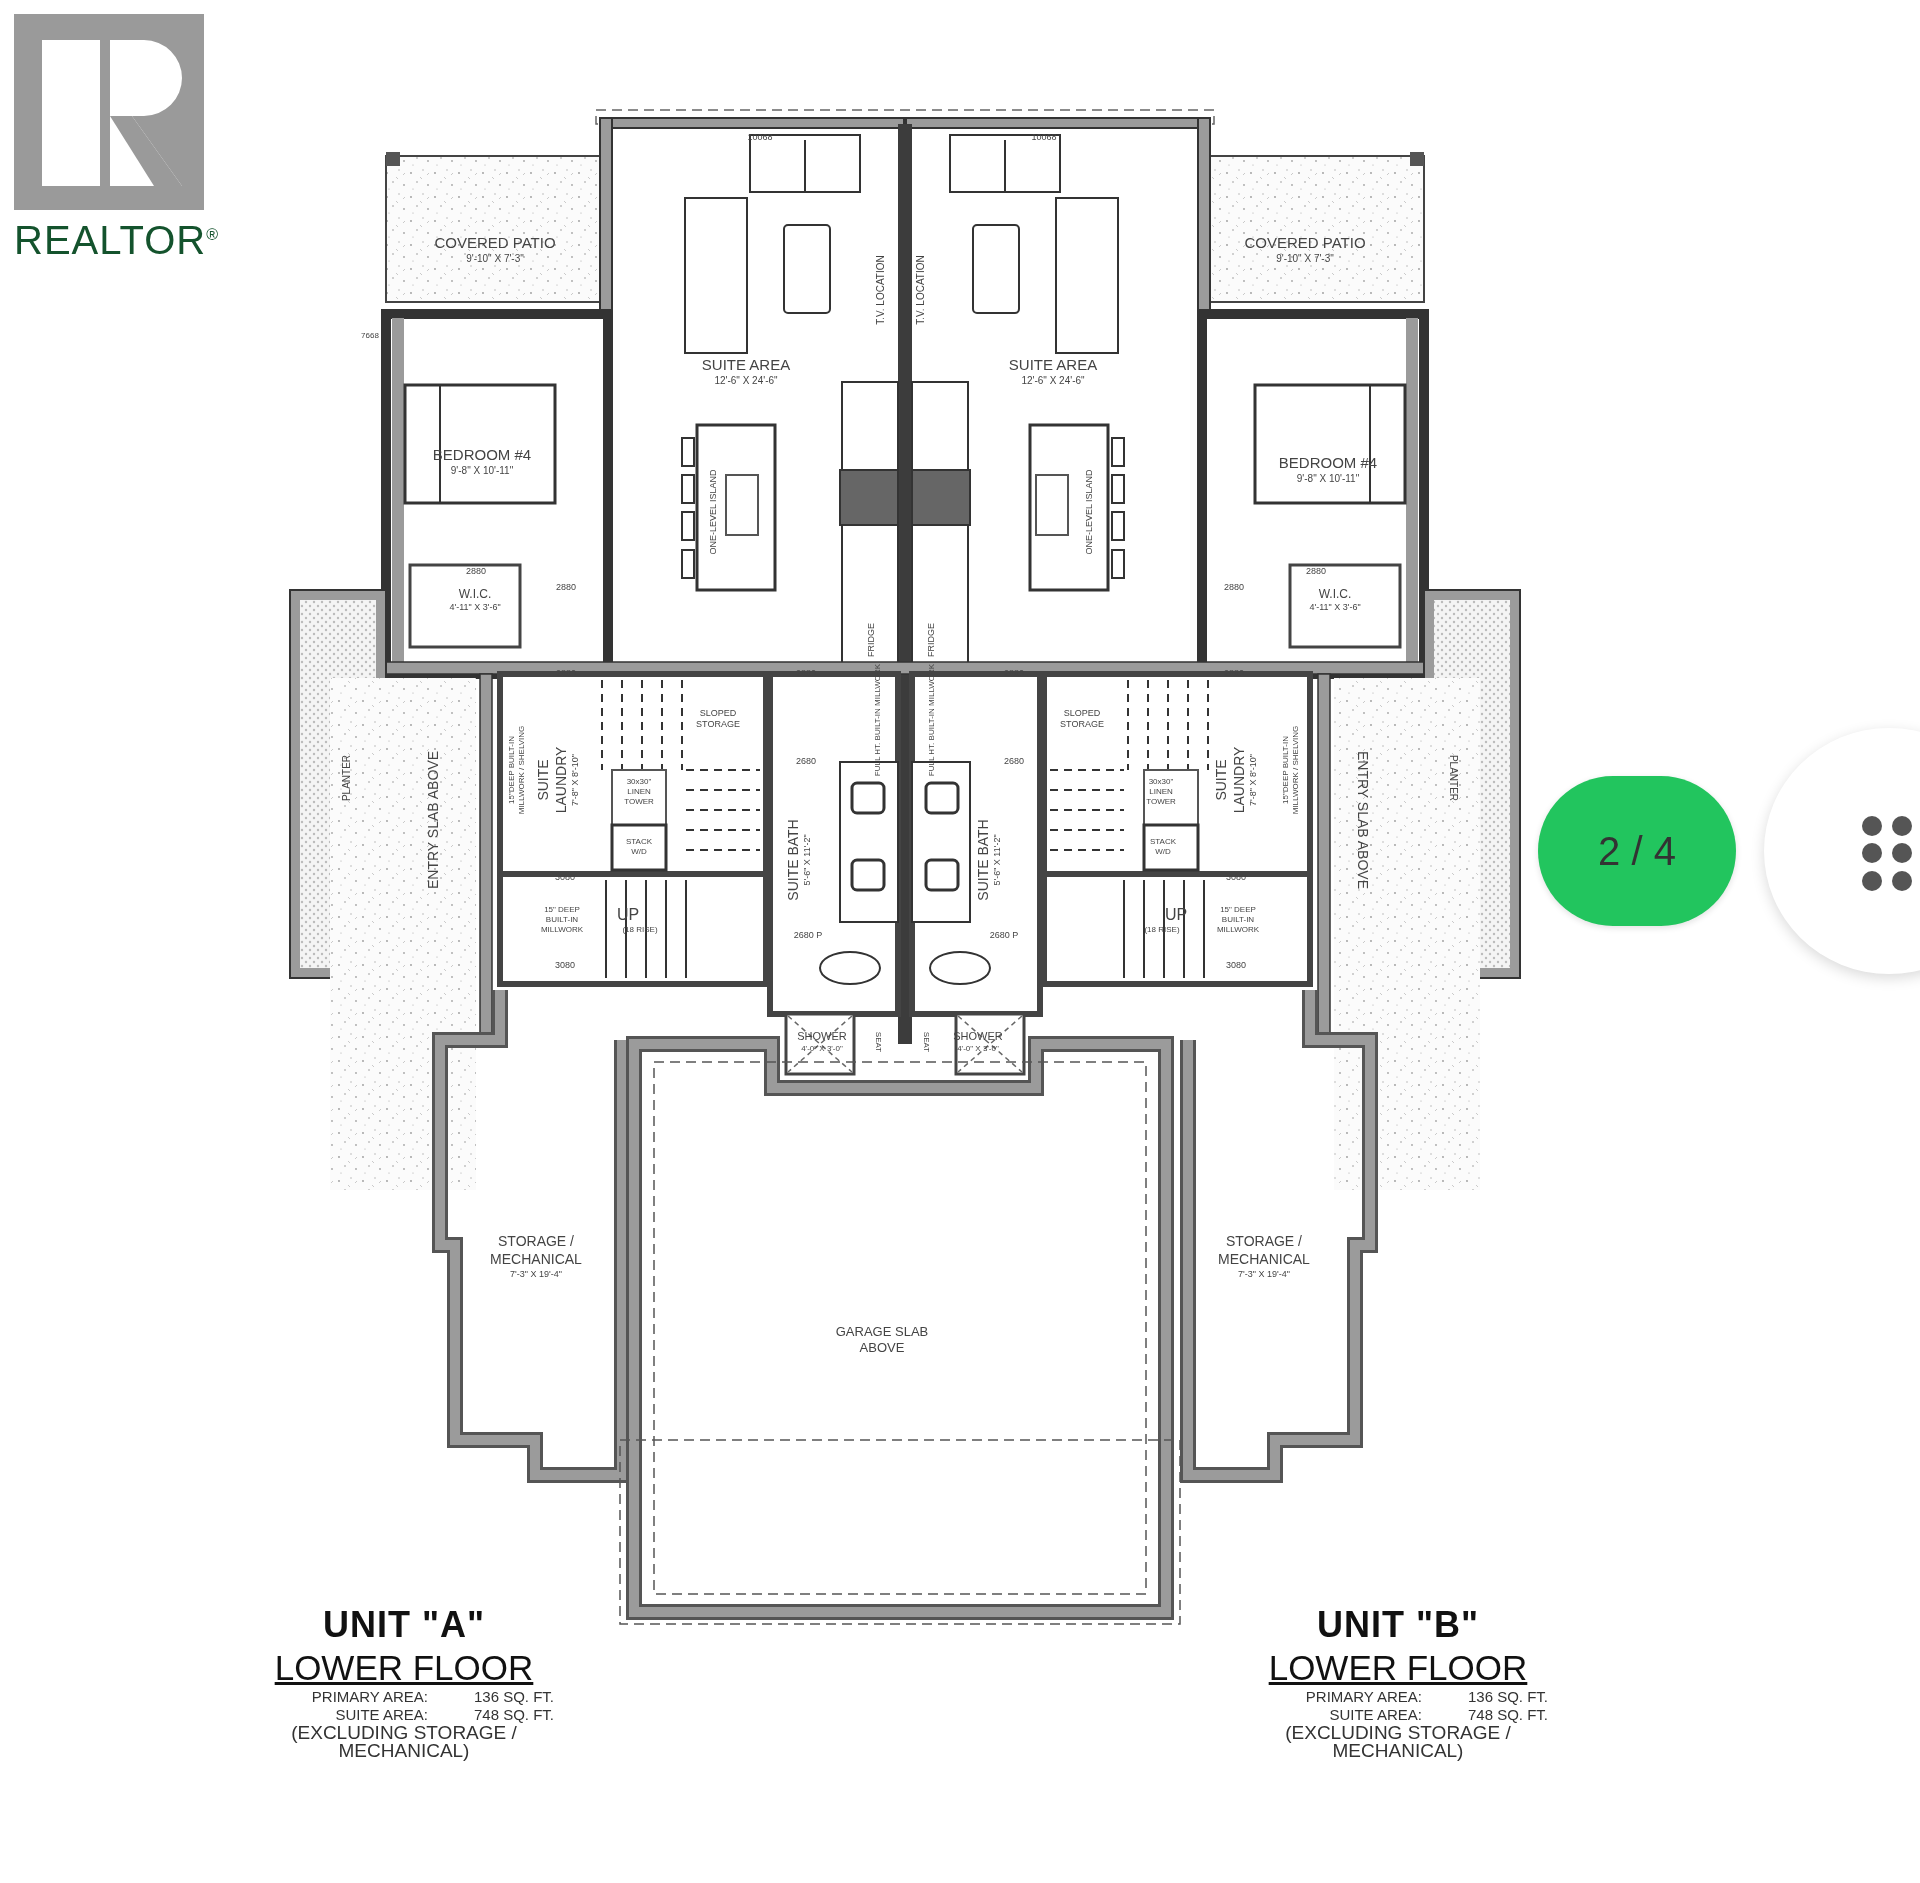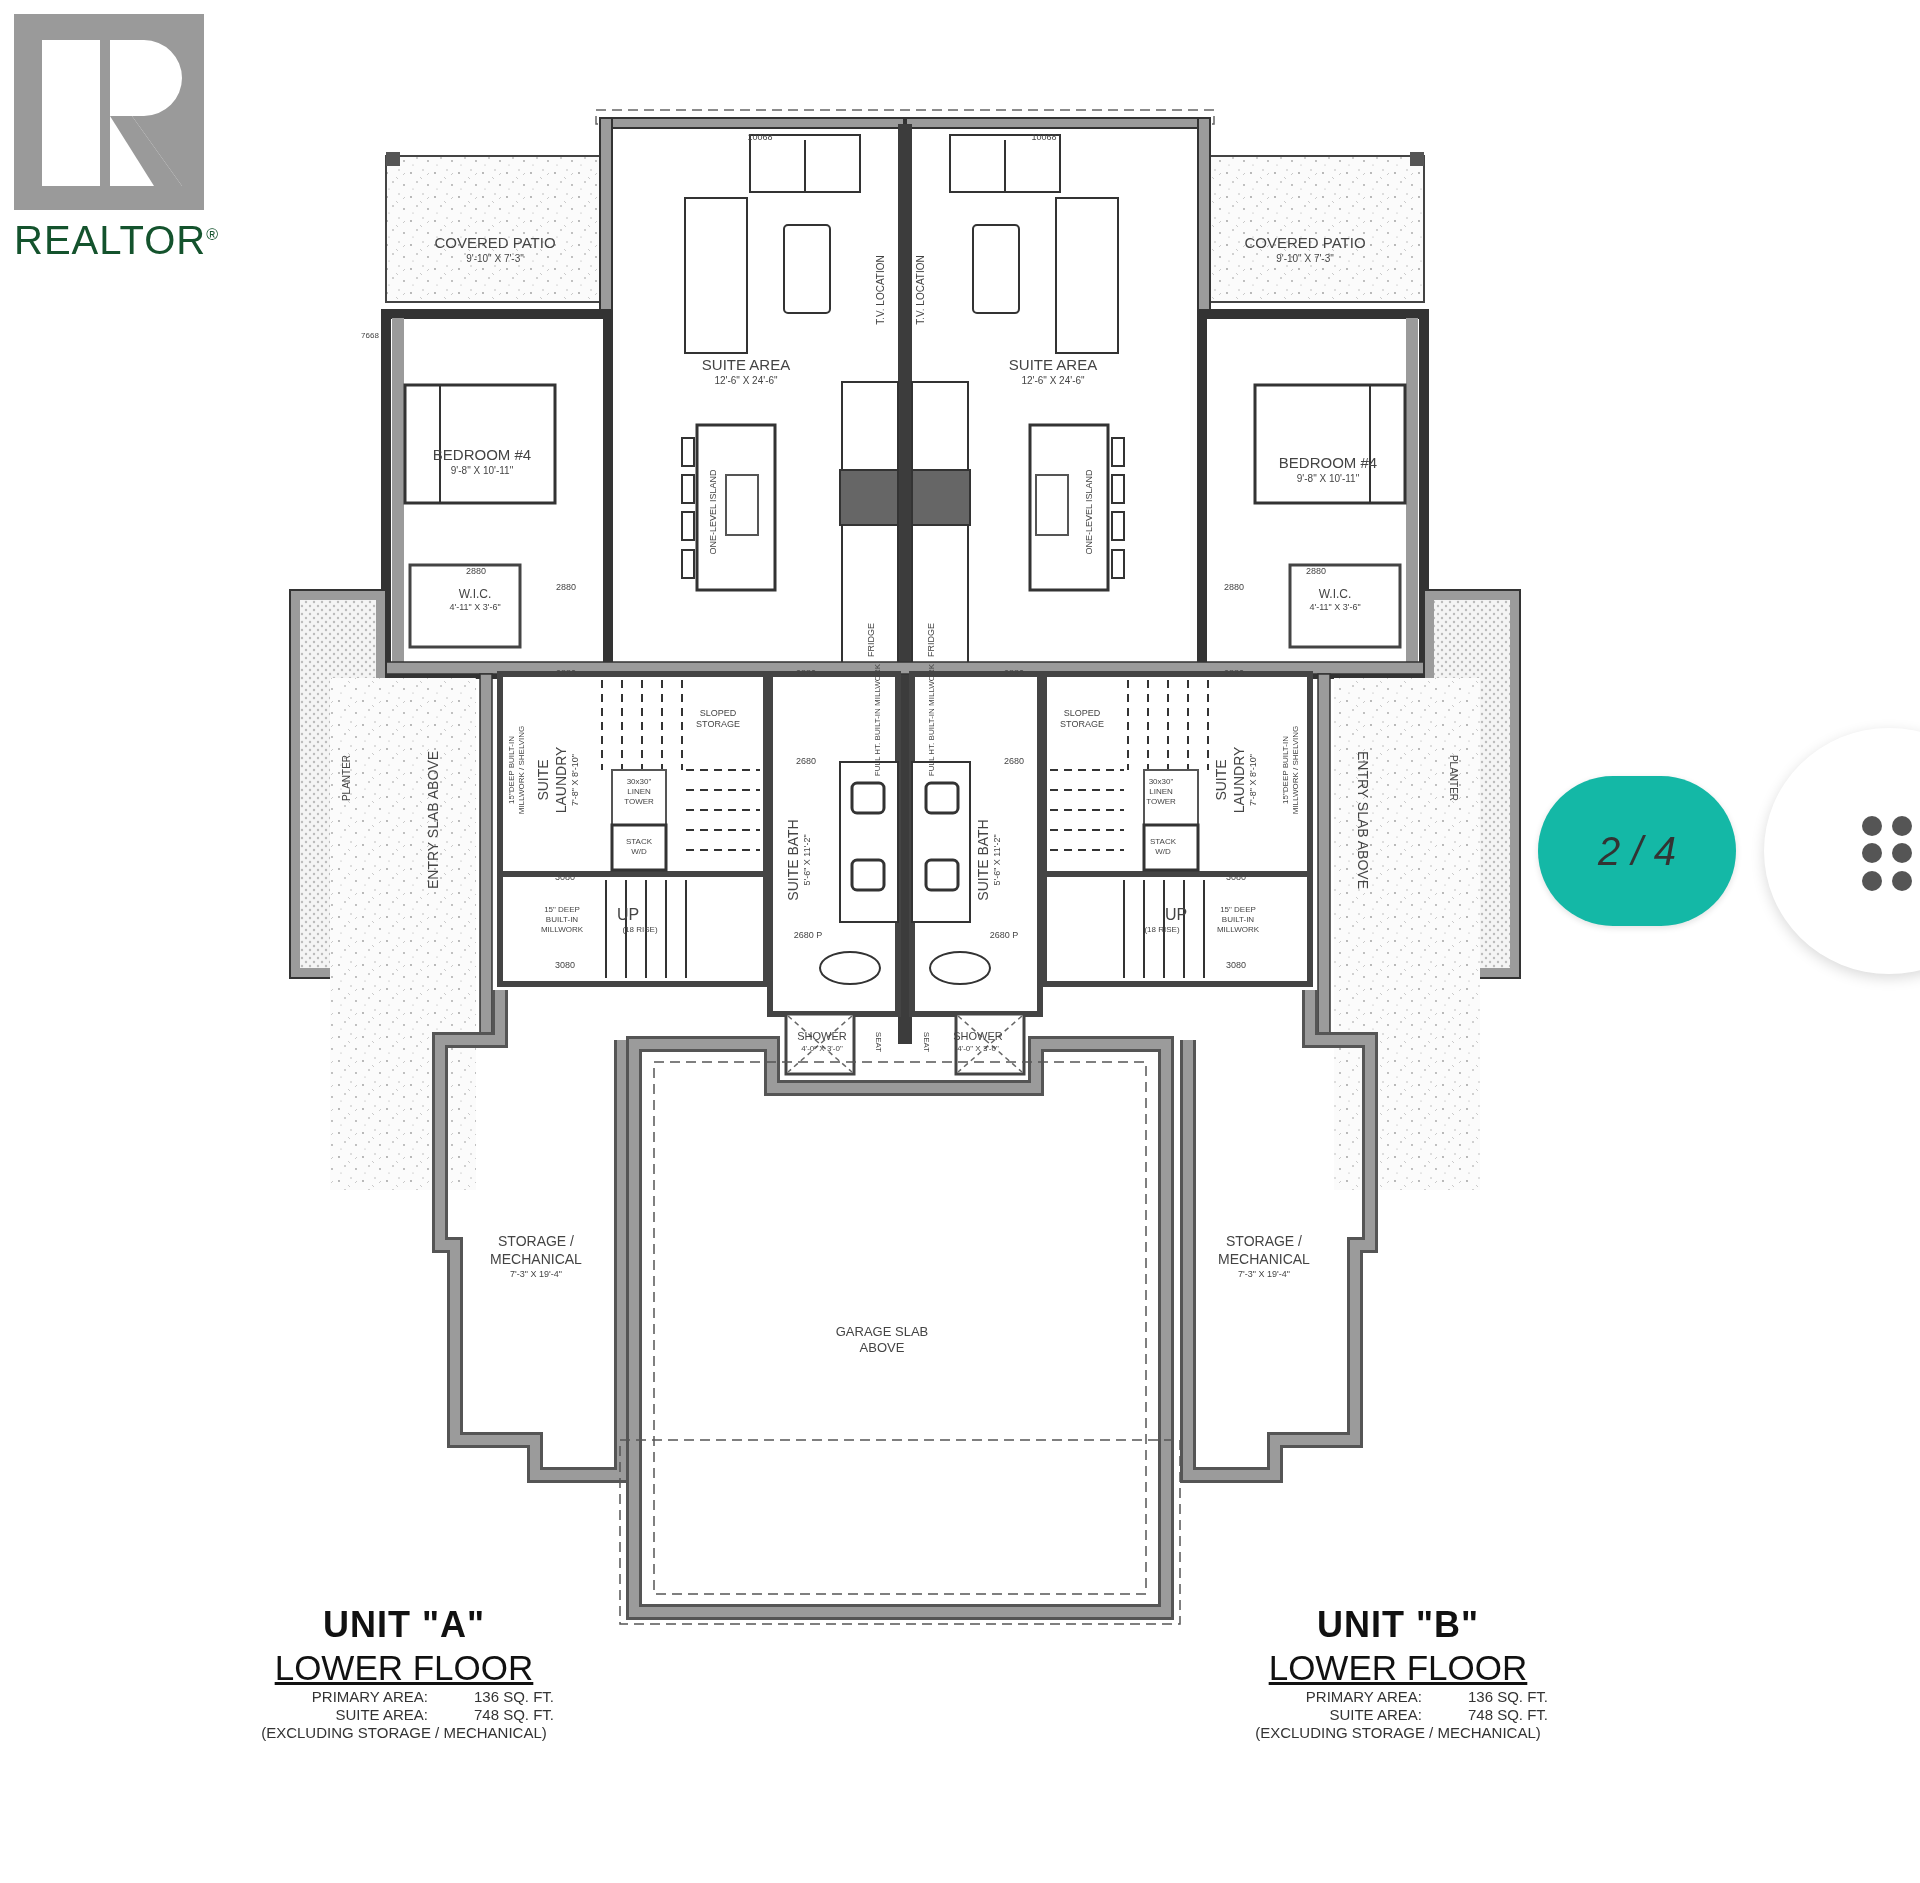--- a/index.html
+++ b/index.html
@@ -7,22 +7,22 @@
   .logo { position:absolute; left:14px; top:14px; width:190px; height:240px; }
   .logo-box { position:absolute; left:0; top:0; width:190px; height:196px; background:#9a9a9a; }
   .logo-text { position:absolute; left:0; top:204px; font-size:40px; color:#14532d; letter-spacing:1px; font-family:"Liberation Sans", sans-serif; }
   .logo-text sup { font-size:16px; }
   svg.plan { position:absolute; left:0; top:0; }
   .lbl { font-family:"Liberation Sans", sans-serif; fill:#444; text-anchor:middle; }
   .unit-block { position:absolute; text-align:center; font-family:"Liberation Sans", sans-serif; color:#111; }
   .unit-title { font-size:36px; font-weight:bold; letter-spacing:1px; }
   .unit-sub { font-size:35px; text-decoration:underline; margin-top:2px; }
   .unit-row { font-size:15px; color:#333; display:flex; justify-content:flex-end; gap:46px; line-height:18px; }
-  .unit-note { font-size:15px; color:#333; line-height:18px; }
-  .pager { position:absolute; left:1538px; top:776px; width:198px; height:150px; border-radius:75px; background:#14b8a6; box-shadow:0 2px 6px rgba(0,0,0,0.12); display:flex; align-items:center; justify-content:center; font-size:40px; color:#333; font-family:"Liberation Sans", sans-serif;font-style:italic; }
+  .unit-note { font-size:19px; color:#333; line-height:18px; }
+  .pager { position:absolute; left:1538px; top:776px; width:198px; height:150px; border-radius:75px; background:#22c55e; box-shadow:0 2px 6px rgba(0,0,0,0.12); display:flex; align-items:center; justify-content:center; font-size:40px; color:#333; font-family:"Liberation Sans", sans-serif; }
   .grid-btn { position:absolute; left:1764px; top:728px; width:250px; height:246px; border-radius:50%; background:#fff; box-shadow:0 4px 14px rgba(0,0,0,0.15); }
   .dots { position:absolute; left:98px; top:88px; width:52px; height:76px; display:grid; grid-template-columns:22px 22px; grid-gap:6px 8px; }
   .dots span { width:20px; height:20px; border-radius:50%; background:#555; display:block; }
 </style>
 </head>
 <body>
 
 <div class="logo">
   <div class="logo-box">
     <svg width="190" height="196" viewBox="0 0 190 196">

